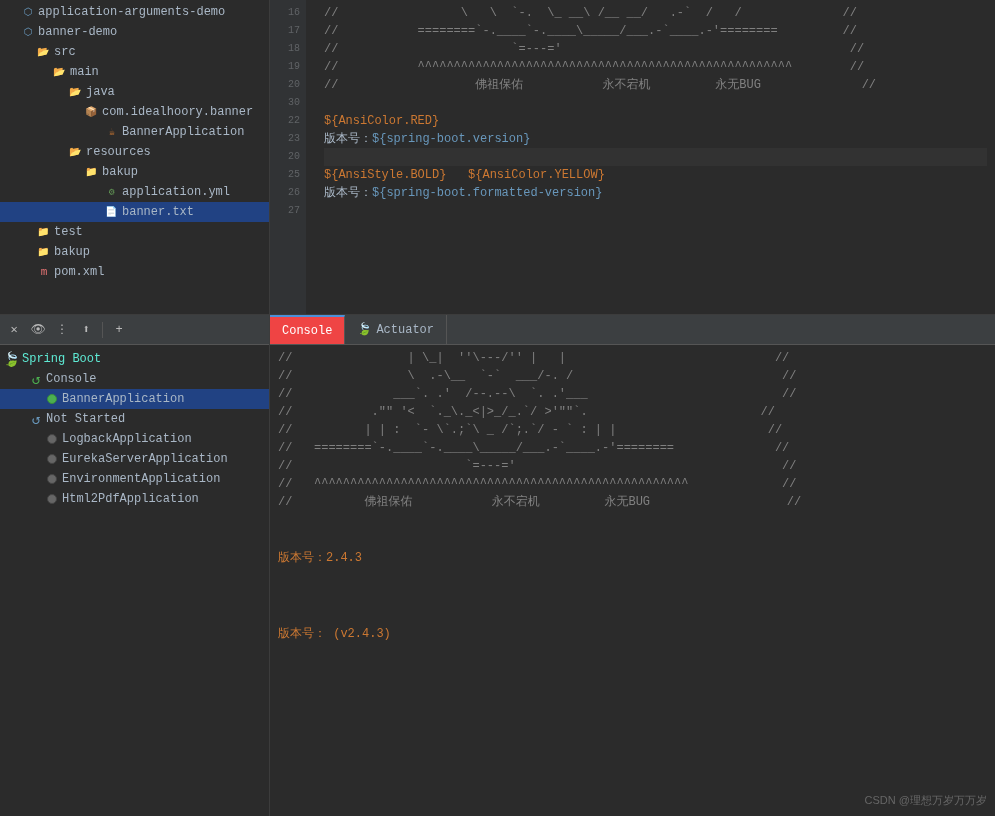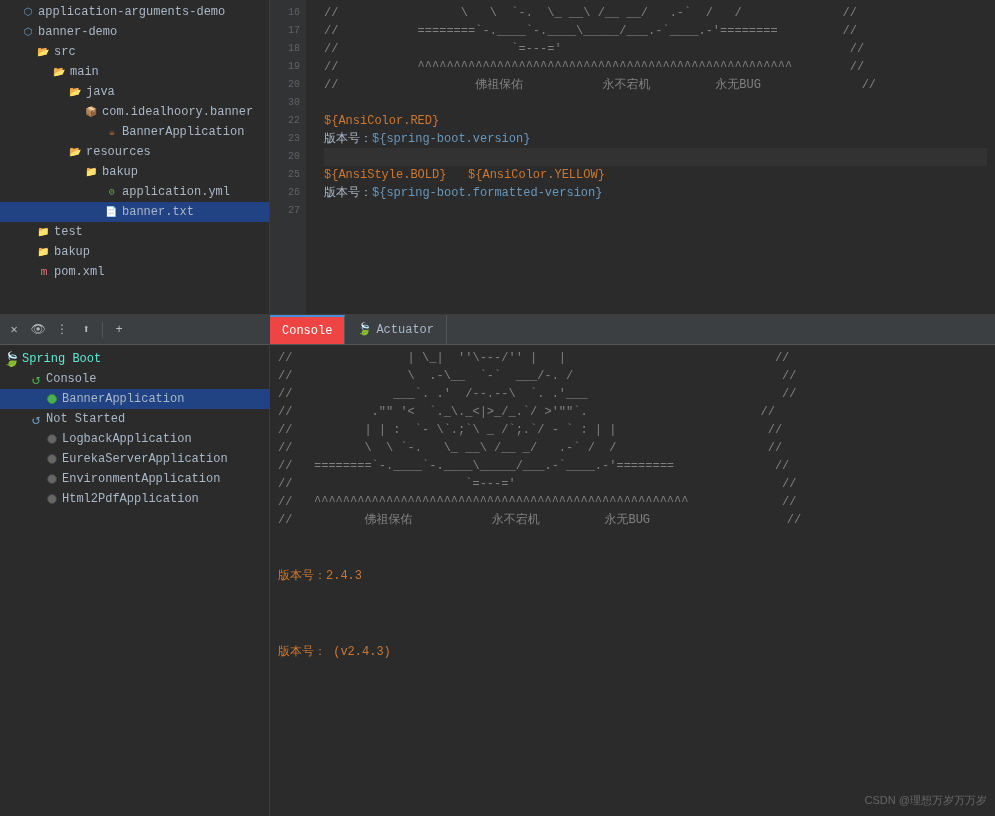--- a/index.html
+++ b/index.html
@@ -534,21 +534,20 @@
         <span>Actuator</span>
       </div>
     </div>
 
     <div class="console-output">
       <div class="console-line"><span style="color:#808080">//                | \_|  ''\---/'' |   |                             //</span></div>
       <div class="console-line"><span style="color:#808080">//                \  .-\__  `-`  ___/-. /                             //</span></div>
       <div class="console-line"><span style="color:#808080">//              ___`. .'  /--.--\  `. .'___                           //</span></div>
       <div class="console-line"><span style="color:#808080">//           ."" '&lt;  `._\._&lt;|&gt;_/_.`/ &gt;'""`.                        //</span></div>
       <div class="console-line"><span style="color:#808080">//          | | :  `- \`.;`\ _ /`;.`/ - ` : | |                     //</span></div>
-      <div class="console-line"><span style="color:#808080">//          \  \ `-.   \_ __\ /__ _/   .-` /  /                     //</span></div>
       <div class="console-line"><span style="color:#808080">//   ========`-.____`-.____\_____/___.-`____.-'========              //</span></div>
       <div class="console-line"><span style="color:#808080">//                        `=---='                                     //</span></div>
       <div class="console-line"><span style="color:#808080">//   ^^^^^^^^^^^^^^^^^^^^^^^^^^^^^^^^^^^^^^^^^^^^^^^^^^^^             //</span></div>
       <div class="console-line"><span style="color:#808080">//          佛祖保佑           永不宕机         永无BUG                   //</span></div>
       <div style="height: 30px;"></div>
       <div class="version-line">版本号：2.4.3</div>
       <div style="height: 30px;"></div>
       <div class="version-line-2">版本号：  (v2.4.3)</div>
     </div>
   </div>

